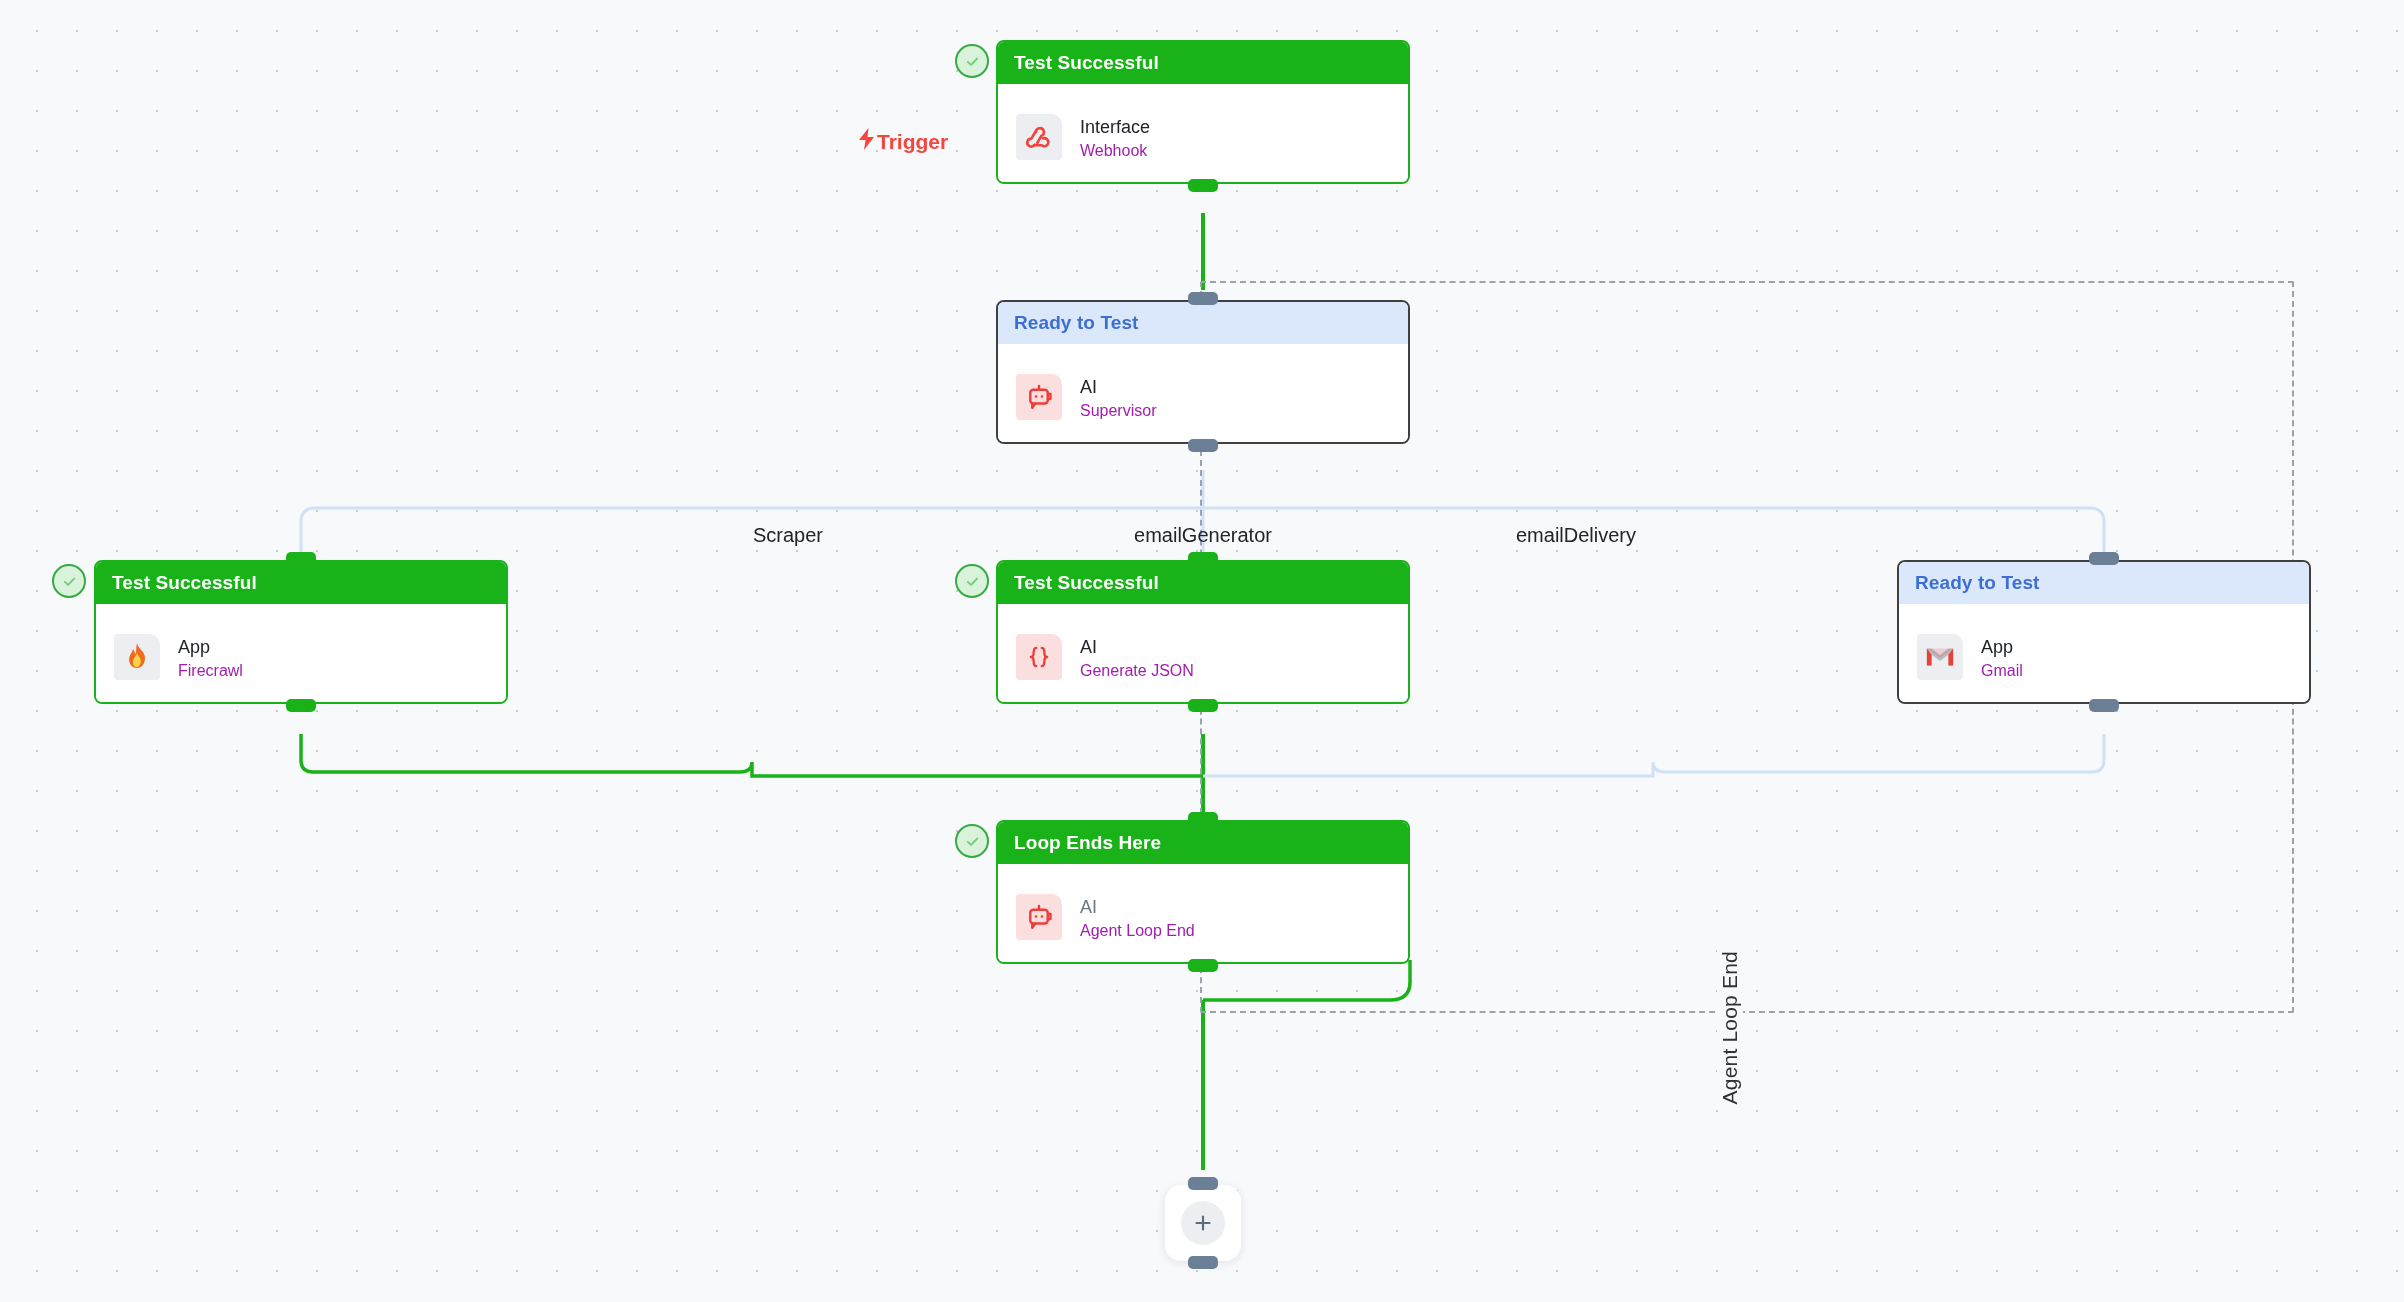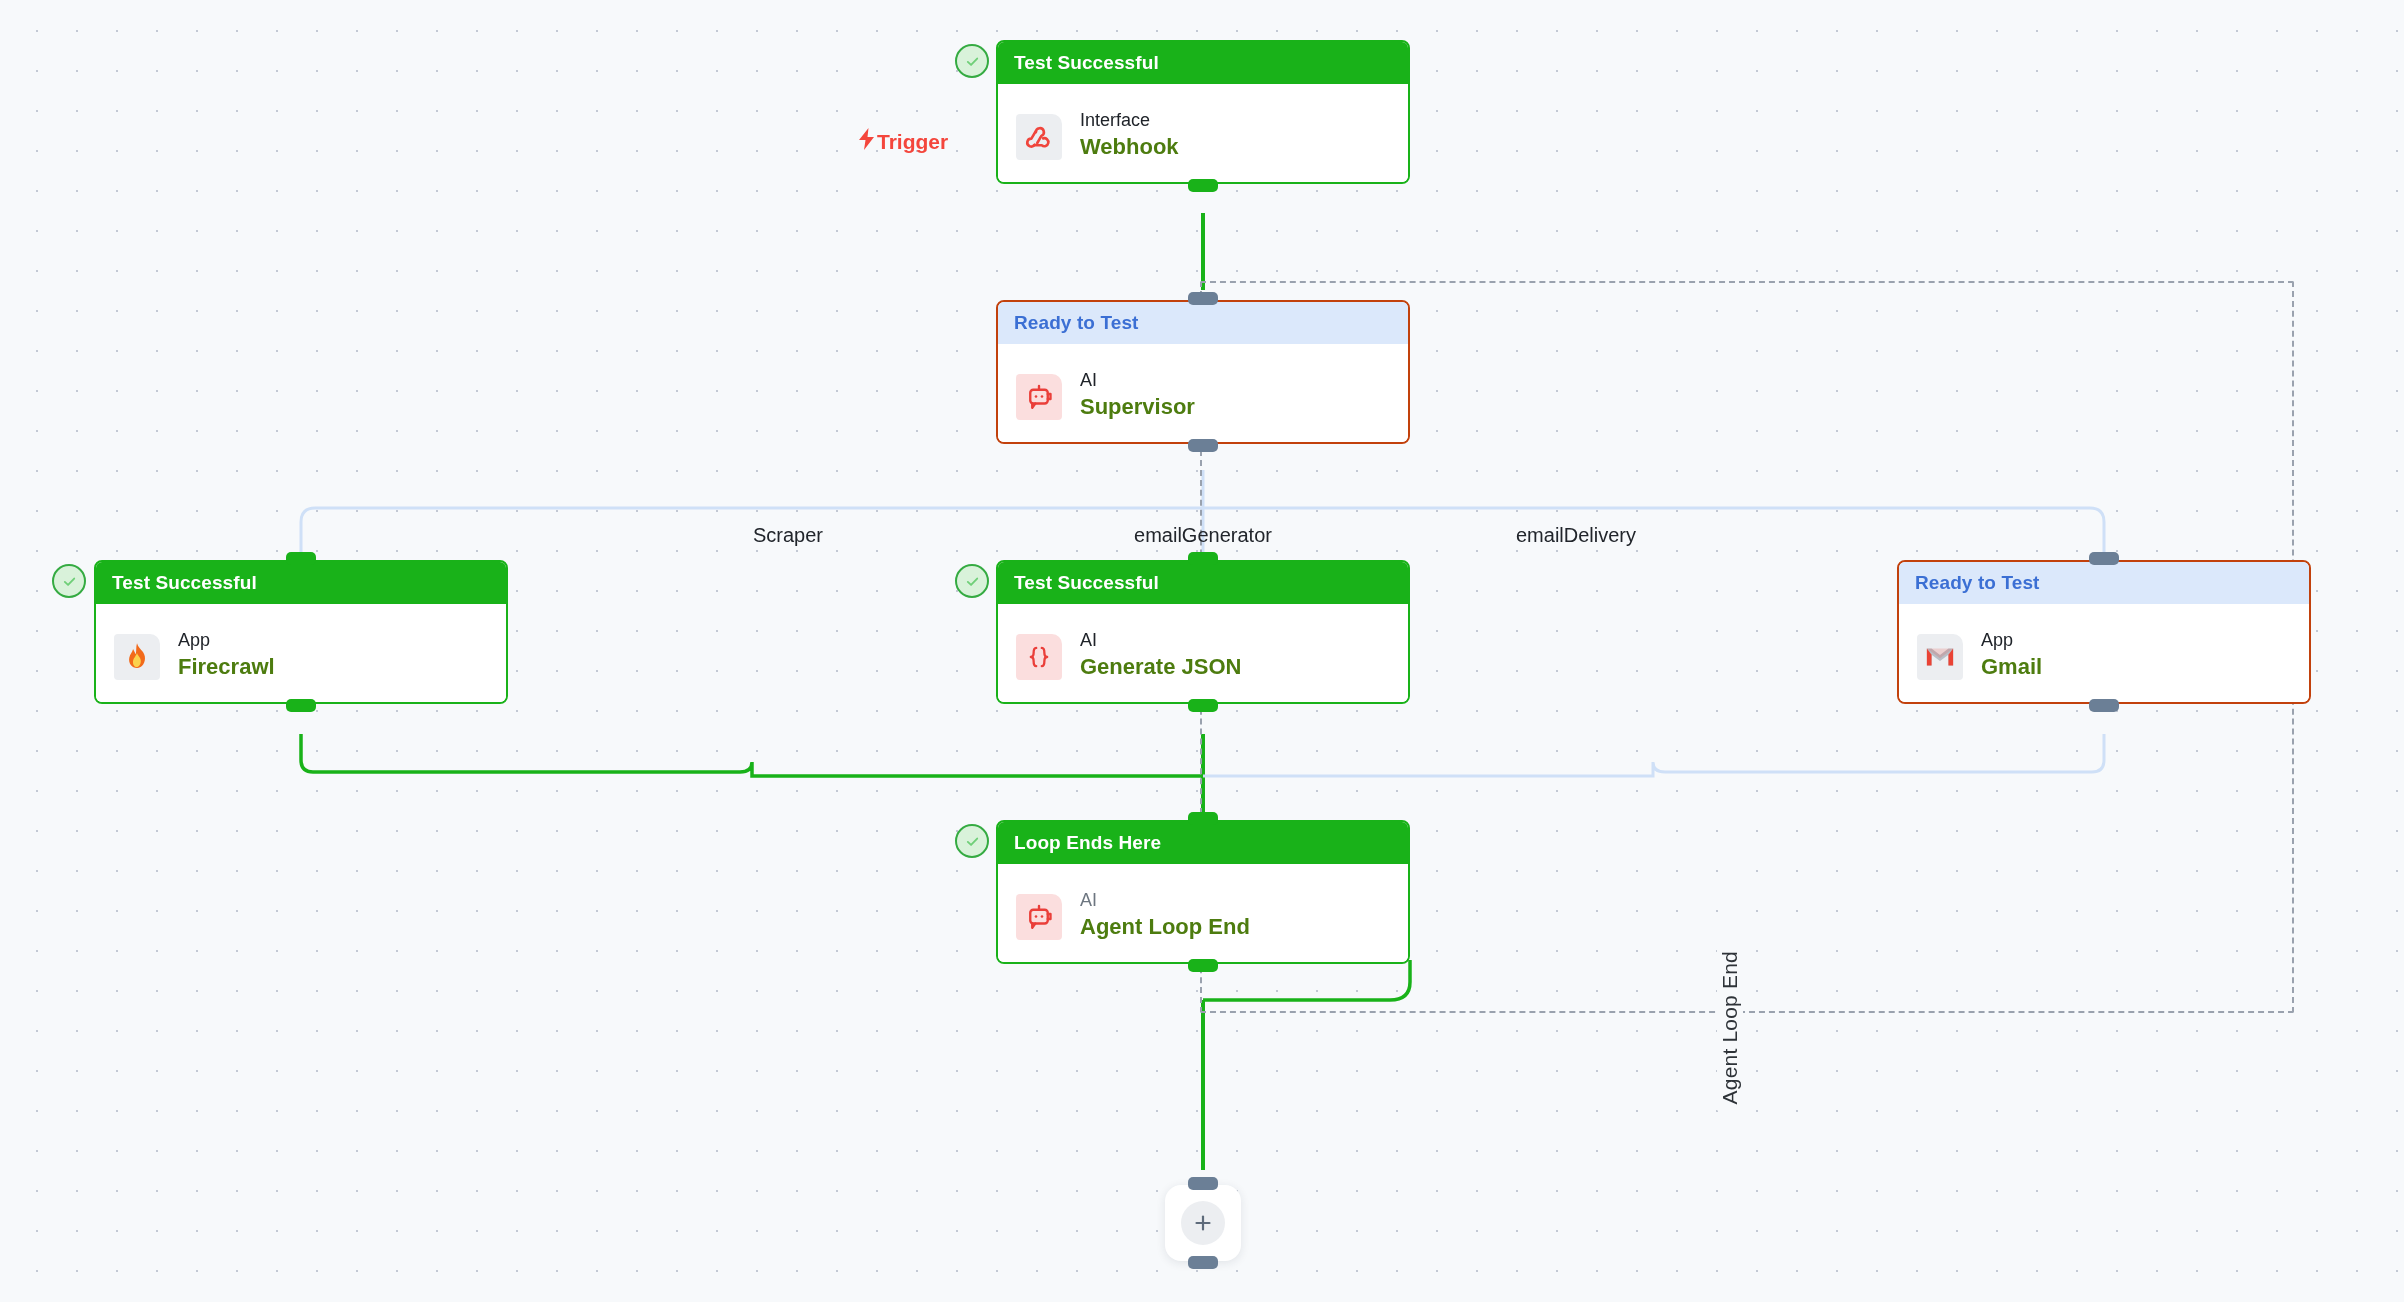--- a/index.html
+++ b/index.html
@@ -57,21 +57,21 @@
     background: #ffffff;
     overflow: visible;
   }
   .node-inner {
     border-radius: 8px;
     overflow: hidden;
     box-sizing: border-box;
     background: #fff;
   }
   .node.ok .node-inner  { border: 2px solid #19b219; }
-  .node.ready .node-inner { border: 2px solid #c2410c; }
+  .node.ready .node-inner { border: 2px solid #404040; }
 
   .node-header {
     height: 42px;
     display: flex;
     align-items: center;
     padding: 0 16px;
     font-size: 19px;
     font-weight: bold;
     letter-spacing: .1px;
     box-sizing: border-box;
@@ -101,23 +101,23 @@
   .icon-pink { background: #fbdede; }
   .node-text { display: flex; flex-direction: column; justify-content: center; }
   .node-kind {
     font-size: 18px;
     color: #20242a;
     line-height: 1.25;
     margin-bottom: 2px;
   }
   .node-kind.muted { color: #6d7680; }
   .node-title {
-    font-size: 22px;
-    font-weight: bold;
-    color: #4d7c0f;
+    font-size: 16px;
+    font-weight: normal;
+    color: #a21caf;
     line-height: 1.2;
     white-space: nowrap;
   }
 
   
   .handle {
     position: absolute;
     width: 30px;
     height: 13px;
     border-radius: 5px;

